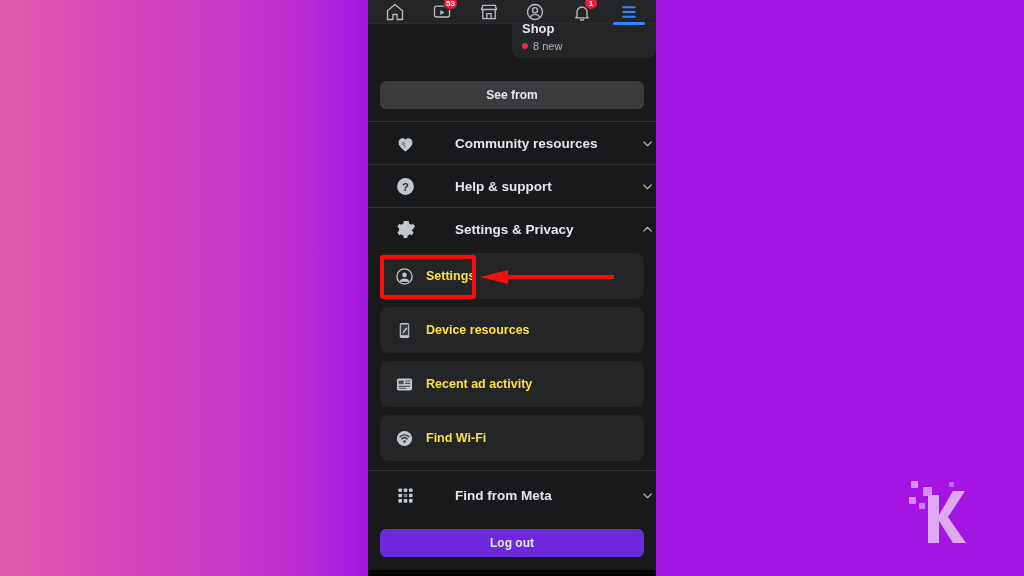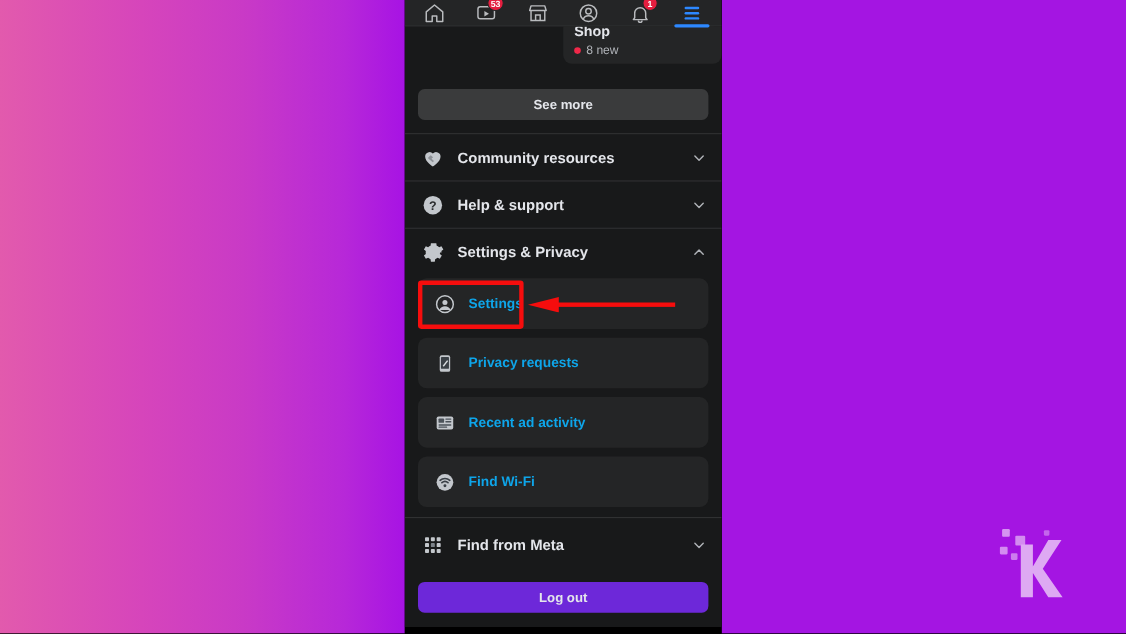--- a/index.html
+++ b/index.html
@@ -159,28 +159,29 @@
   .divider {
     position: absolute;
     left: 0;
     width: 288px;
     height: 1px;
     background: #303132;
   }
   
   .section-row {
     position: absolute;
-    left: 0;
+    left: 12px;
     width: 288px;
     height: 42px;
     display: flex;
     align-items: center;
     padding: 0 14px;
     box-sizing: border-box;
     cursor: pointer;
+    gap: 27px;
   }
   .section-icon {
     width: 22px; height: 22px;
     margin-right: 12px;
     flex: 0 0 22px;
     display: flex;
     align-items: center;
     justify-content: center;
   }
   .section-label {
@@ -212,21 +213,21 @@
   }
   .sub-icon {
     width: 20px; height: 20px;
     margin-right: 12px;
     flex: 0 0 20px;
     display: flex;
     align-items: center;
     justify-content: center;
   }
   .sub-label {
-    color: #0ea5e9;
+    color: #fde047;
     font-size: 12.5px;
     font-weight: bold;
   }
   
   .logout {
     position: absolute;
     left: 12px; top: 505px;
     width: 264px;
     height: 28px;
     background: #6d28d9;
@@ -338,21 +339,21 @@
       <div class="menu-body">
 
         <div class="shop-card">
           <div class="shop-title">Shop</div>
           <div class="shop-sub">
             <span class="shop-dot"></span>
             <span class="shop-sub-text">8 new</span>
           </div>
         </div>
 
-        <button class="see-more">See more</button>
+        <button class="see-more">See from</button>
 
         <div class="divider" style="top:97px"></div>
 
         <div class="section-row" style="top:98px">
           <span class="section-icon">
             <svg width="21" height="21" viewBox="0 0 24 24">
               <path d="M12 21s-8-5-8-10.2A4.6 4.6 0 0 1 12 7.6 4.6 4.6 0 0 1 20 10.8C20 16 12 21 12 21z" fill="#c3c7cc"></path>
               <path d="M7.2 11.6l2.6-2.2 2.4 1.9-1.6 1.6 2.6 2.4-1.3 1.3-4.7-3.8z" fill="#8d9197"></path>
             </svg>
           </span>
@@ -409,21 +410,21 @@
         </div>
 
         <div class="sub-item" style="top:283px">
           <span class="sub-icon">
             <svg width="19" height="19" viewBox="0 0 24 24">
               <rect x="6" y="2.5" width="12" height="19" rx="2.2" fill="#c3c7cc"></rect>
               <rect x="7.4" y="4.4" width="9.2" height="13.6" rx="1" fill="#3a4046"></rect>
               <path d="M9.4 14.6l5-6.4 1.3 1-5 6.4z" fill="#d9dde0"></path>
             </svg>
           </span>
-          <span class="sub-label">Privacy requests</span>
+          <span class="sub-label">Device resources</span>
         </div>
 
         <div class="sub-item" style="top:337px">
           <span class="sub-icon">
             <svg width="19" height="19" viewBox="0 0 24 24">
               <rect x="2.5" y="4.5" width="19" height="15" rx="2.2" fill="#c3c7cc"></rect>
               <rect x="4.6" y="6.8" width="6.4" height="5" rx="1" fill="#4c535a"></rect>
               <rect x="12.4" y="6.8" width="7" height="1.5" rx=".7" fill="#4c535a"></rect>
               <rect x="12.4" y="9.9" width="7" height="1.5" rx=".7" fill="#4c535a"></rect>
               <rect x="4.6" y="13.6" width="14.8" height="1.6" rx=".8" fill="#4c535a"></rect>

